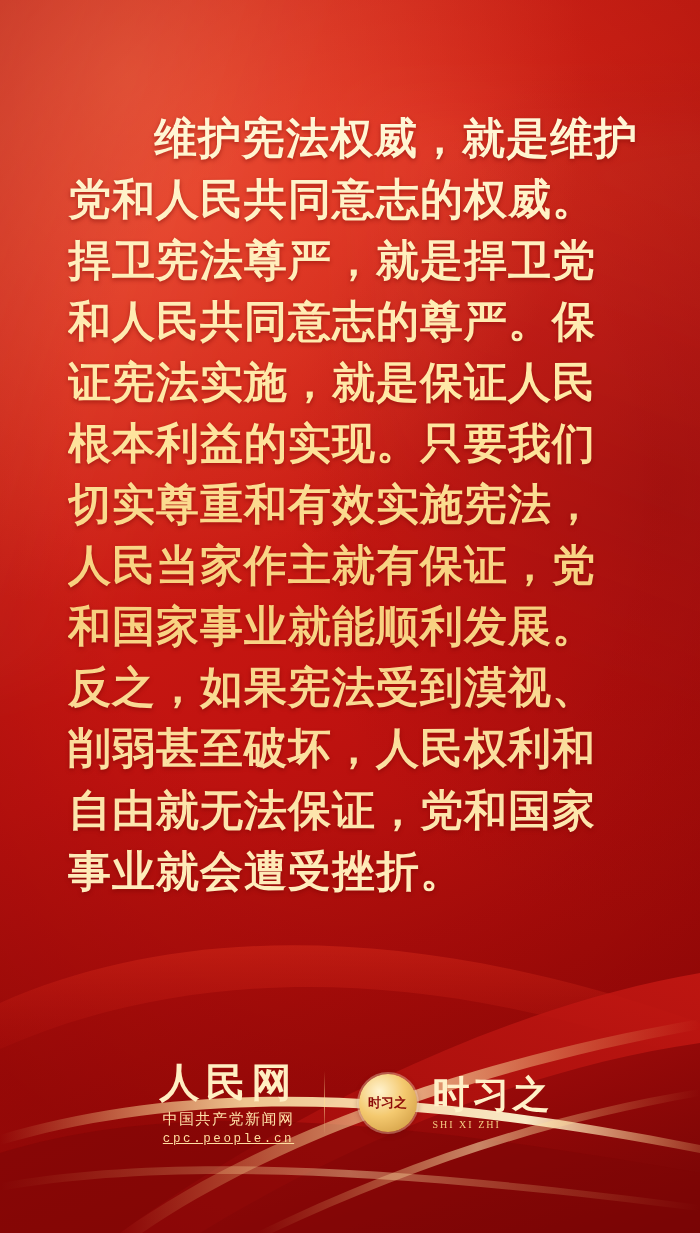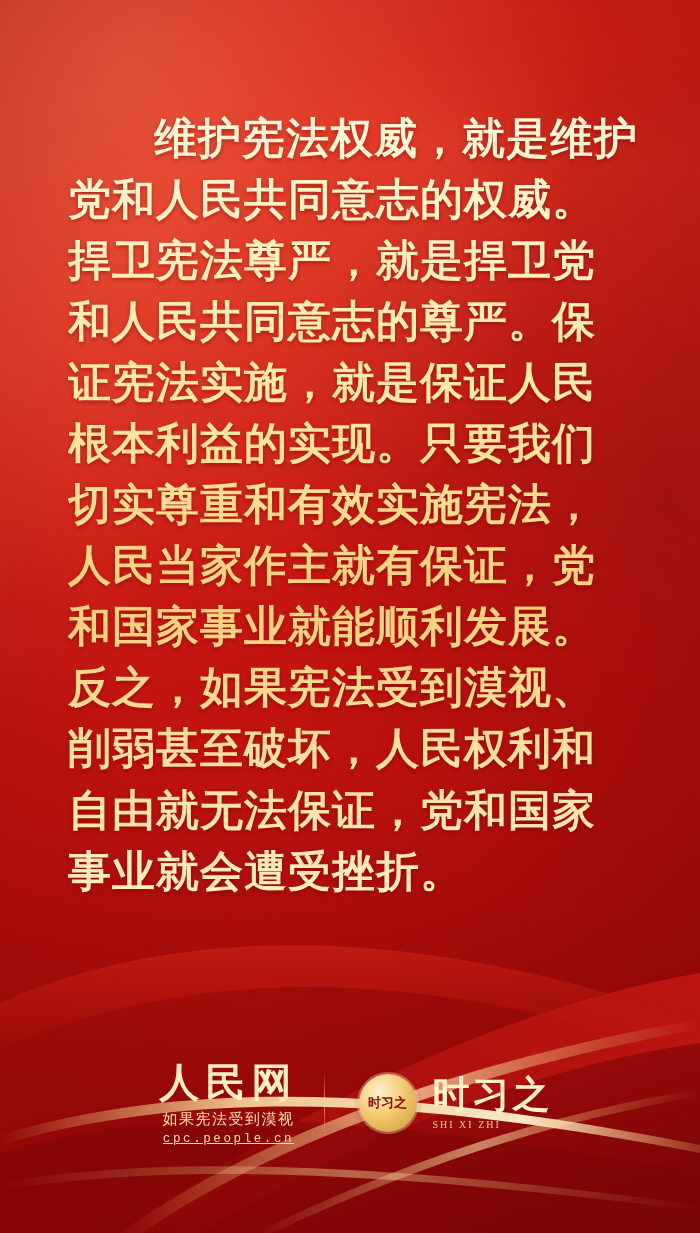--- a/index.html
+++ b/index.html
@@ -224,21 +224,21 @@
       <path d="M0,282 C200,222 430,238 700,292 L700,300 C430,248 205,232 0,292 Z" fill="url(#ggold)"></path>
       <path d="M120,380 C260,280 470,206 700,166 L700,176 C480,216 276,288 142,380 Z" fill="url(#ggold2)"></path>
       <path d="M255,380 C400,310 540,262 700,236 L700,243 C545,270 410,316 272,380 Z" fill="url(#ggold2)" opacity=".8"></path>
       <path d="M0,330 C170,300 400,312 700,352 L700,358 C400,320 172,308 0,338 Z" fill="url(#ggold2)" opacity=".6"></path>
     </svg>
   </div>
 
   <div class="footer">
     <div class="brand">
       <div class="cn">人民网</div>
-      <div class="sub">如果宪法受到漠视</div>
+      <div class="sub">中国共产党新闻网</div>
       <div class="url">cpc.people.cn</div>
     </div>
 
     <div class="divider"></div>
 
     <div class="seal">
       <div class="seal-circle">
         <span>时习之</span>
       </div>
       <div class="seal-text">

